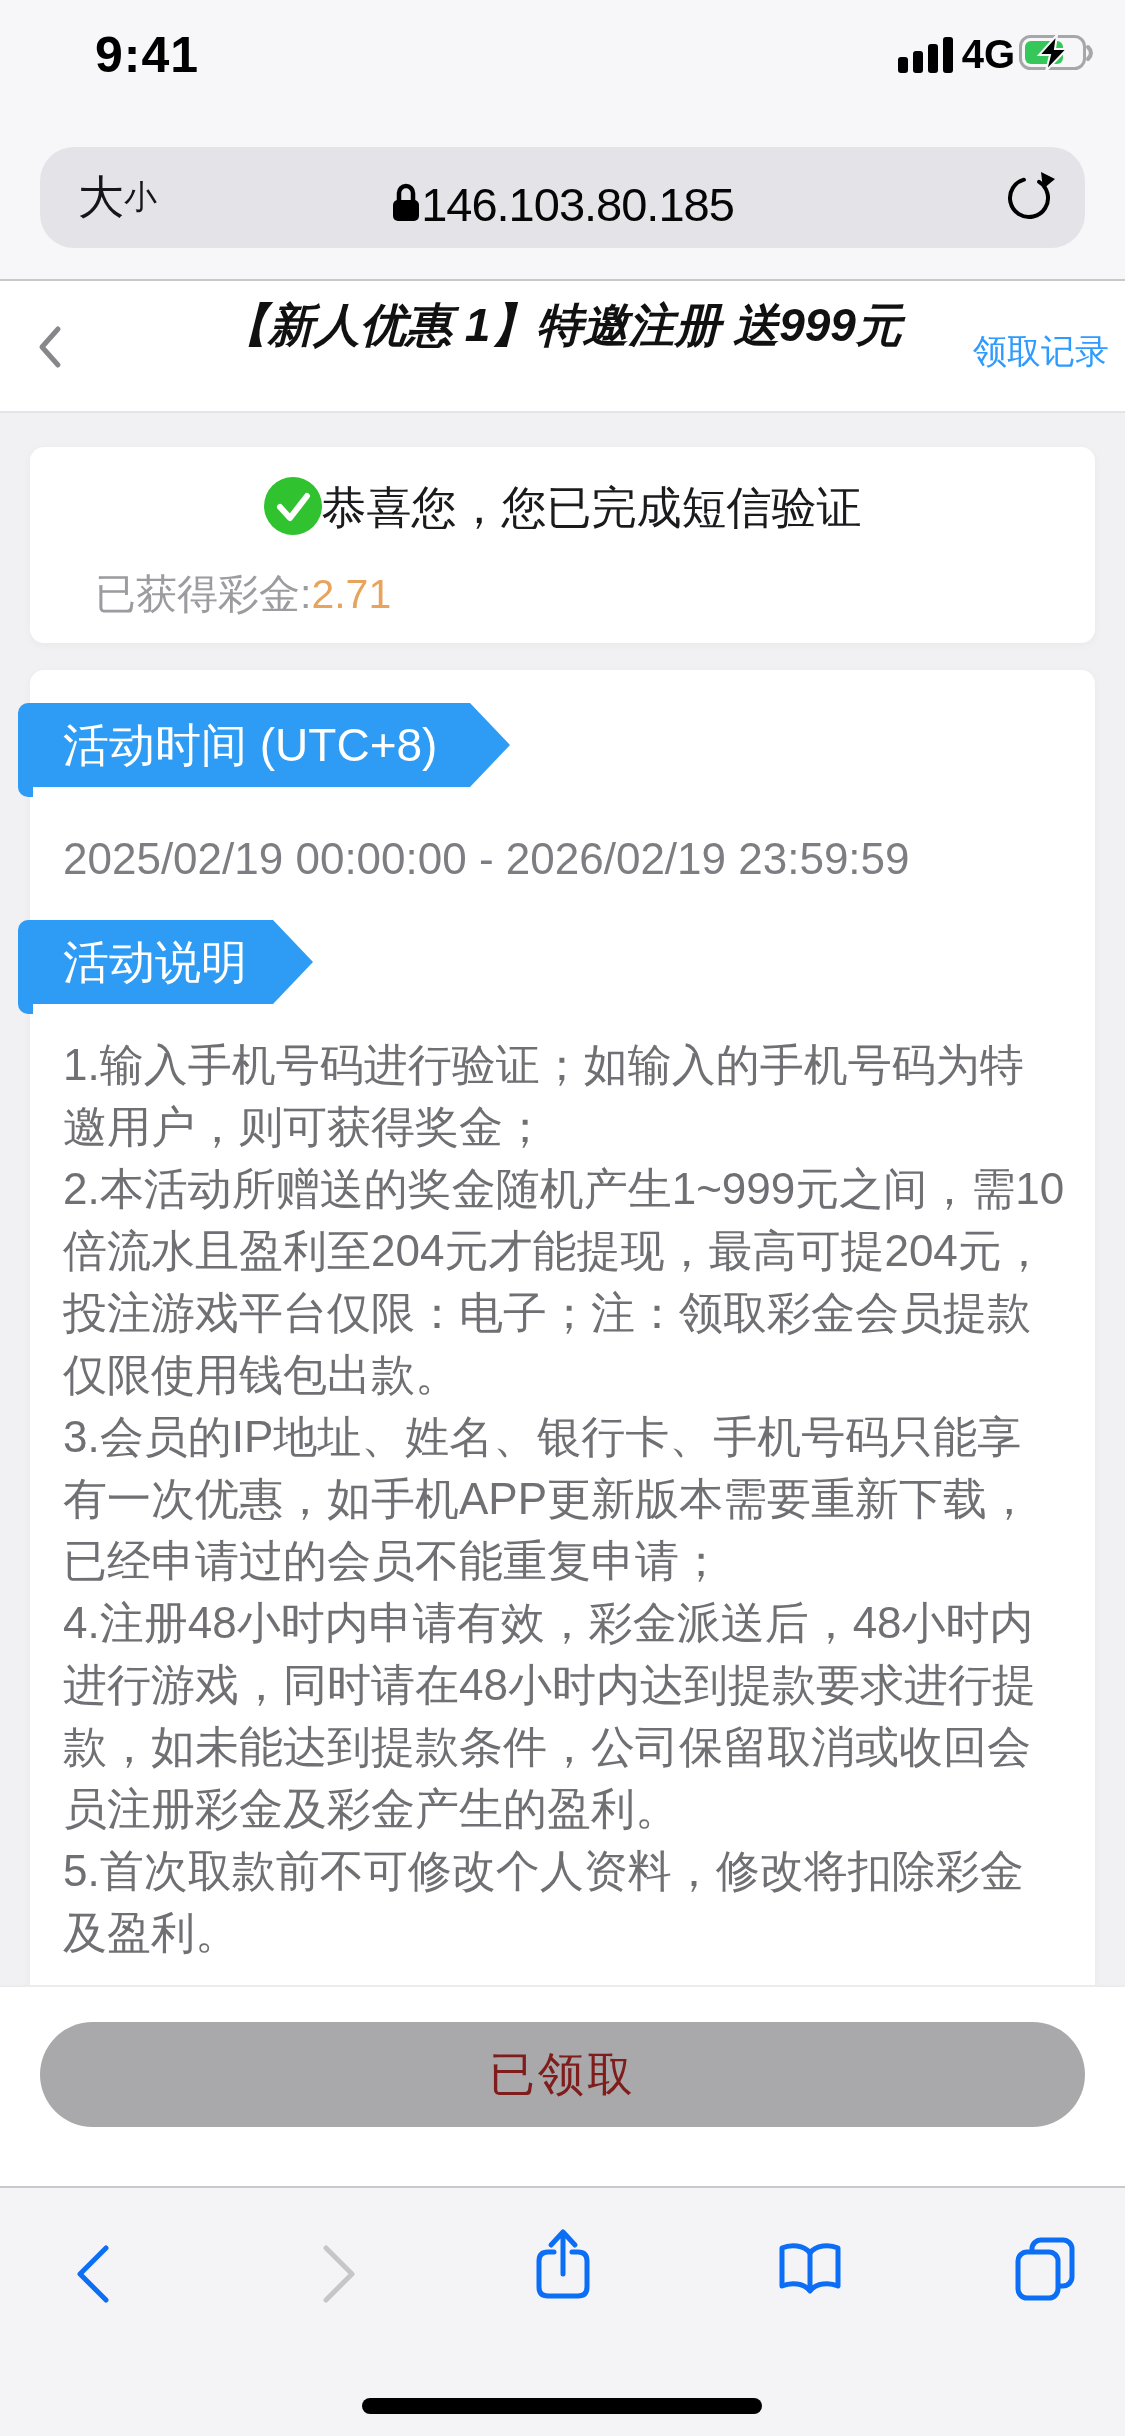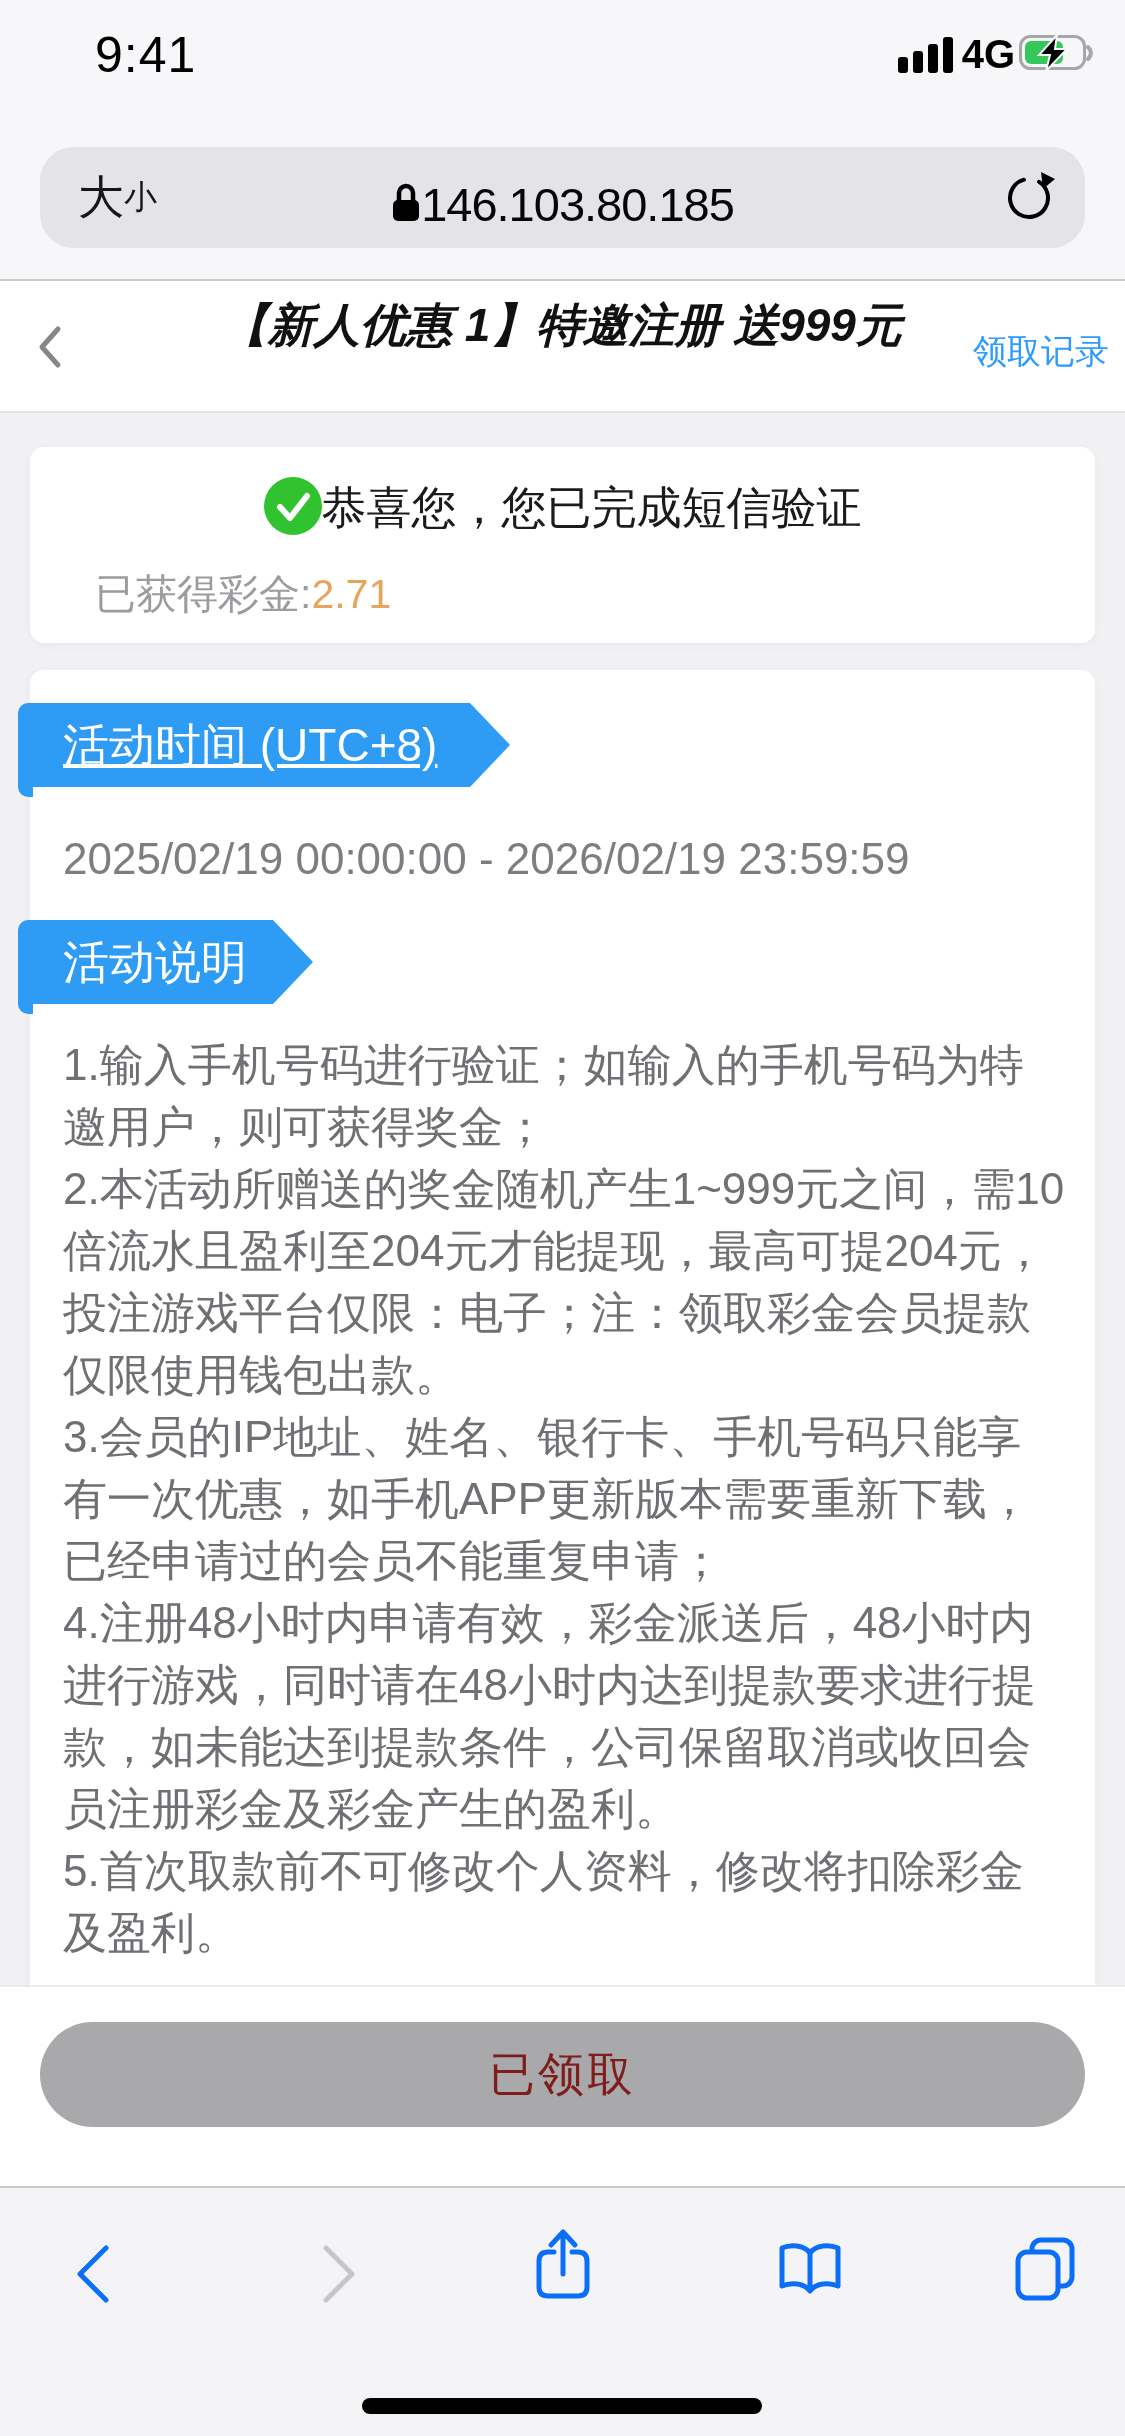--- a/index.html
+++ b/index.html
@@ -5,21 +5,21 @@
   html,body{margin:0;padding:0;}
   body{
     width:1125px;height:2436px;position:relative;overflow:hidden;
     background:#fff;
     font-family:"Liberation Sans","DejaVu Sans",sans-serif;
     -webkit-font-smoothing:antialiased;
   }
   
   .chrome-top{position:absolute;left:0;top:0;width:1125px;height:279px;
     background:#F7F7F9;border-bottom:2px solid #C9C9CC;z-index:5;}
-  .time{position:absolute;left:95px;top:26px;font-size:50px;font-weight:400;color:#000;letter-spacing:1px;}
+  .time{position:absolute;left:95px;top:26px;font-size:50px;font-weight:700;color:#000;letter-spacing:1px;}
   .status-right{position:absolute;right:28px;top:32px;display:flex;align-items:center;gap:4px;font-weight:bold;}
   .net-label{font-size:40px;color:#000;}
   .url-pill{position:absolute;left:40px;top:147px;width:1045px;height:101px;
     background:#E3E3E8;border-radius:34px;}
   .size-btn{position:absolute;left:38px;top:0;height:101px;display:flex;align-items:center;color:#161618;}
   .size-btn .big{font-size:46px;}
   .size-btn .small{font-size:33px;}
   .url-center{position:absolute;left:0;top:0;width:100%;height:115px;
     display:flex;align-items:center;justify-content:center;}
   .url-text{font-size:47px;color:#060606;letter-spacing:-1px;}
@@ -41,21 +41,21 @@
   .bonus-val{color:var(--bonus_orange);}
   .card-activity{left:30px;top:670px;width:1065px;height:1330px;}
   .ribbon{position:absolute;left:-12px;height:84px;background:var(--accent_blue);
     color:#fff;font-size:46px;line-height:84px;padding-left:45px;
     border-radius:10px 0 0 0;box-sizing:border-box;white-space:nowrap;}
   .ribbon::after{content:"";position:absolute;right:-40px;top:0;width:0;height:0;
     border-top:42px solid transparent;border-bottom:42px solid transparent;
     border-left:40px solid var(--accent_blue);}
   .ribbon::before{content:"";position:absolute;left:0;bottom:-10px;width:15px;height:20px;
     background:var(--accent_blue);border-radius:0 0 0 10px;}
-  .ribbon-time{top:33px;width:452px;text-decoration:underline;}
+  .ribbon-time{top:33px;width:452px;}
   .ribbon-desc{top:250px;width:255px;}
   .date-range{position:absolute;left:33px;top:164px;font-size:44px;color:#7e7e82;}
   .rules{position:absolute;left:33px;top:364px;width:1002px;
     font-size:44px;line-height:62px;color:#707074;white-space:pre-line;}
   
   .claim-bar{position:absolute;left:0;top:1985px;width:1125px;height:201px;background:#fff;
     border-top:2px solid #ECECEE;z-index:6;}
   .claim-btn{position:absolute;left:40px;top:35px;width:1045px;height:105px;
     background:var(--claim_gray);border:none;border-radius:53px;
     color:#7f1d1d;font-size:46px;letter-spacing:3px;font-family:Liberation Sans, sans-serif;}

